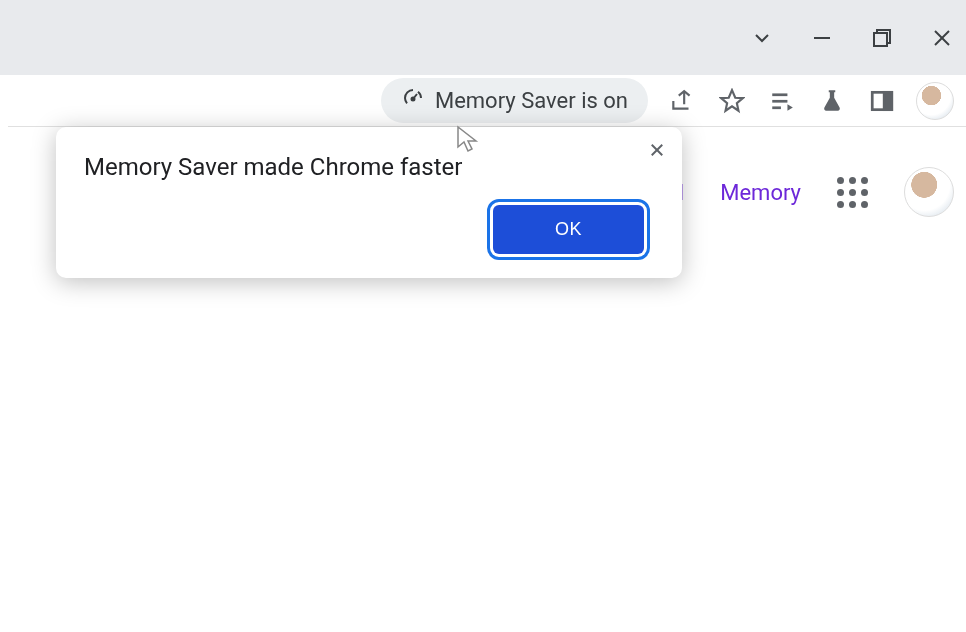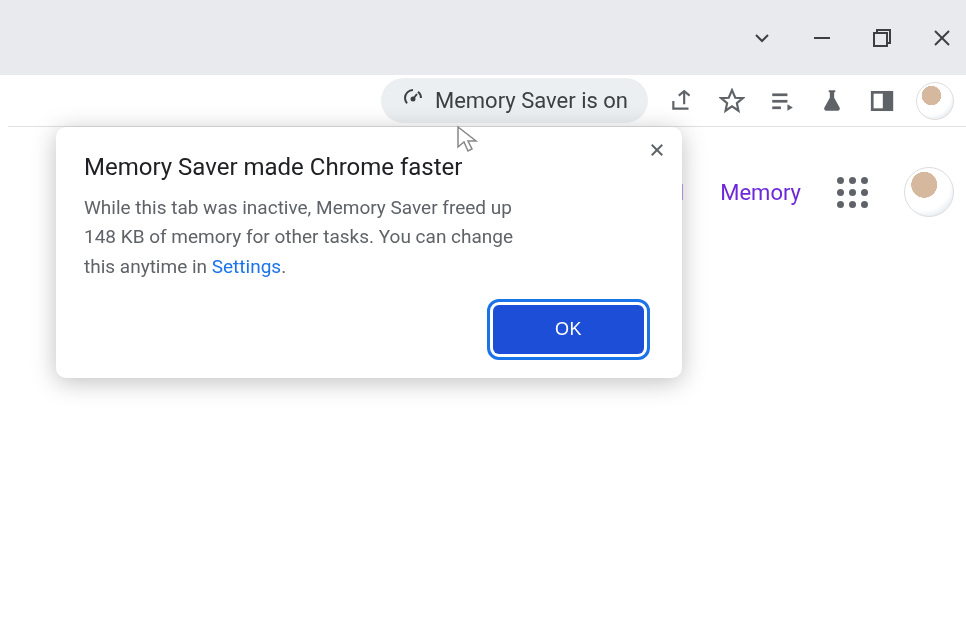--- a/index.html
+++ b/index.html
@@ -254,23 +254,20 @@
   </div>
 
   <div class="popup">
     <div class="popup-close">
       <svg width="18" height="18" viewBox="0 0 24 24" stroke="currentColor" stroke-width="2.5">
           <line x1="5" y1="5" x2="19" y2="19"></line>
           <line x1="19" y1="5" x2="5" y2="19"></line>
         </svg>
     </div>
     <div class="popup-title">Memory Saver made Chrome faster</div>
-    <div class="popup-body">
-      <span>While this tab was inactive, Memory Saver freed up 148 KB of memory for other tasks. You can change this anytime in </span><a href="#">Settings</a><span>.</span>
-    </div>
     <div class="popup-actions">
       <button class="ok-btn">OK</button>
     </div>
   </div>
 </div>
 
 <svg class="cursor" width="24" height="30" viewBox="0 0 24 30">
   <path d="M2 2 L2 22 L8 17 L12 26 L16 24 L12 16 L20 16 Z" fill="#fff" stroke="#888" stroke-width="1.5"></path>
 </svg>
 

